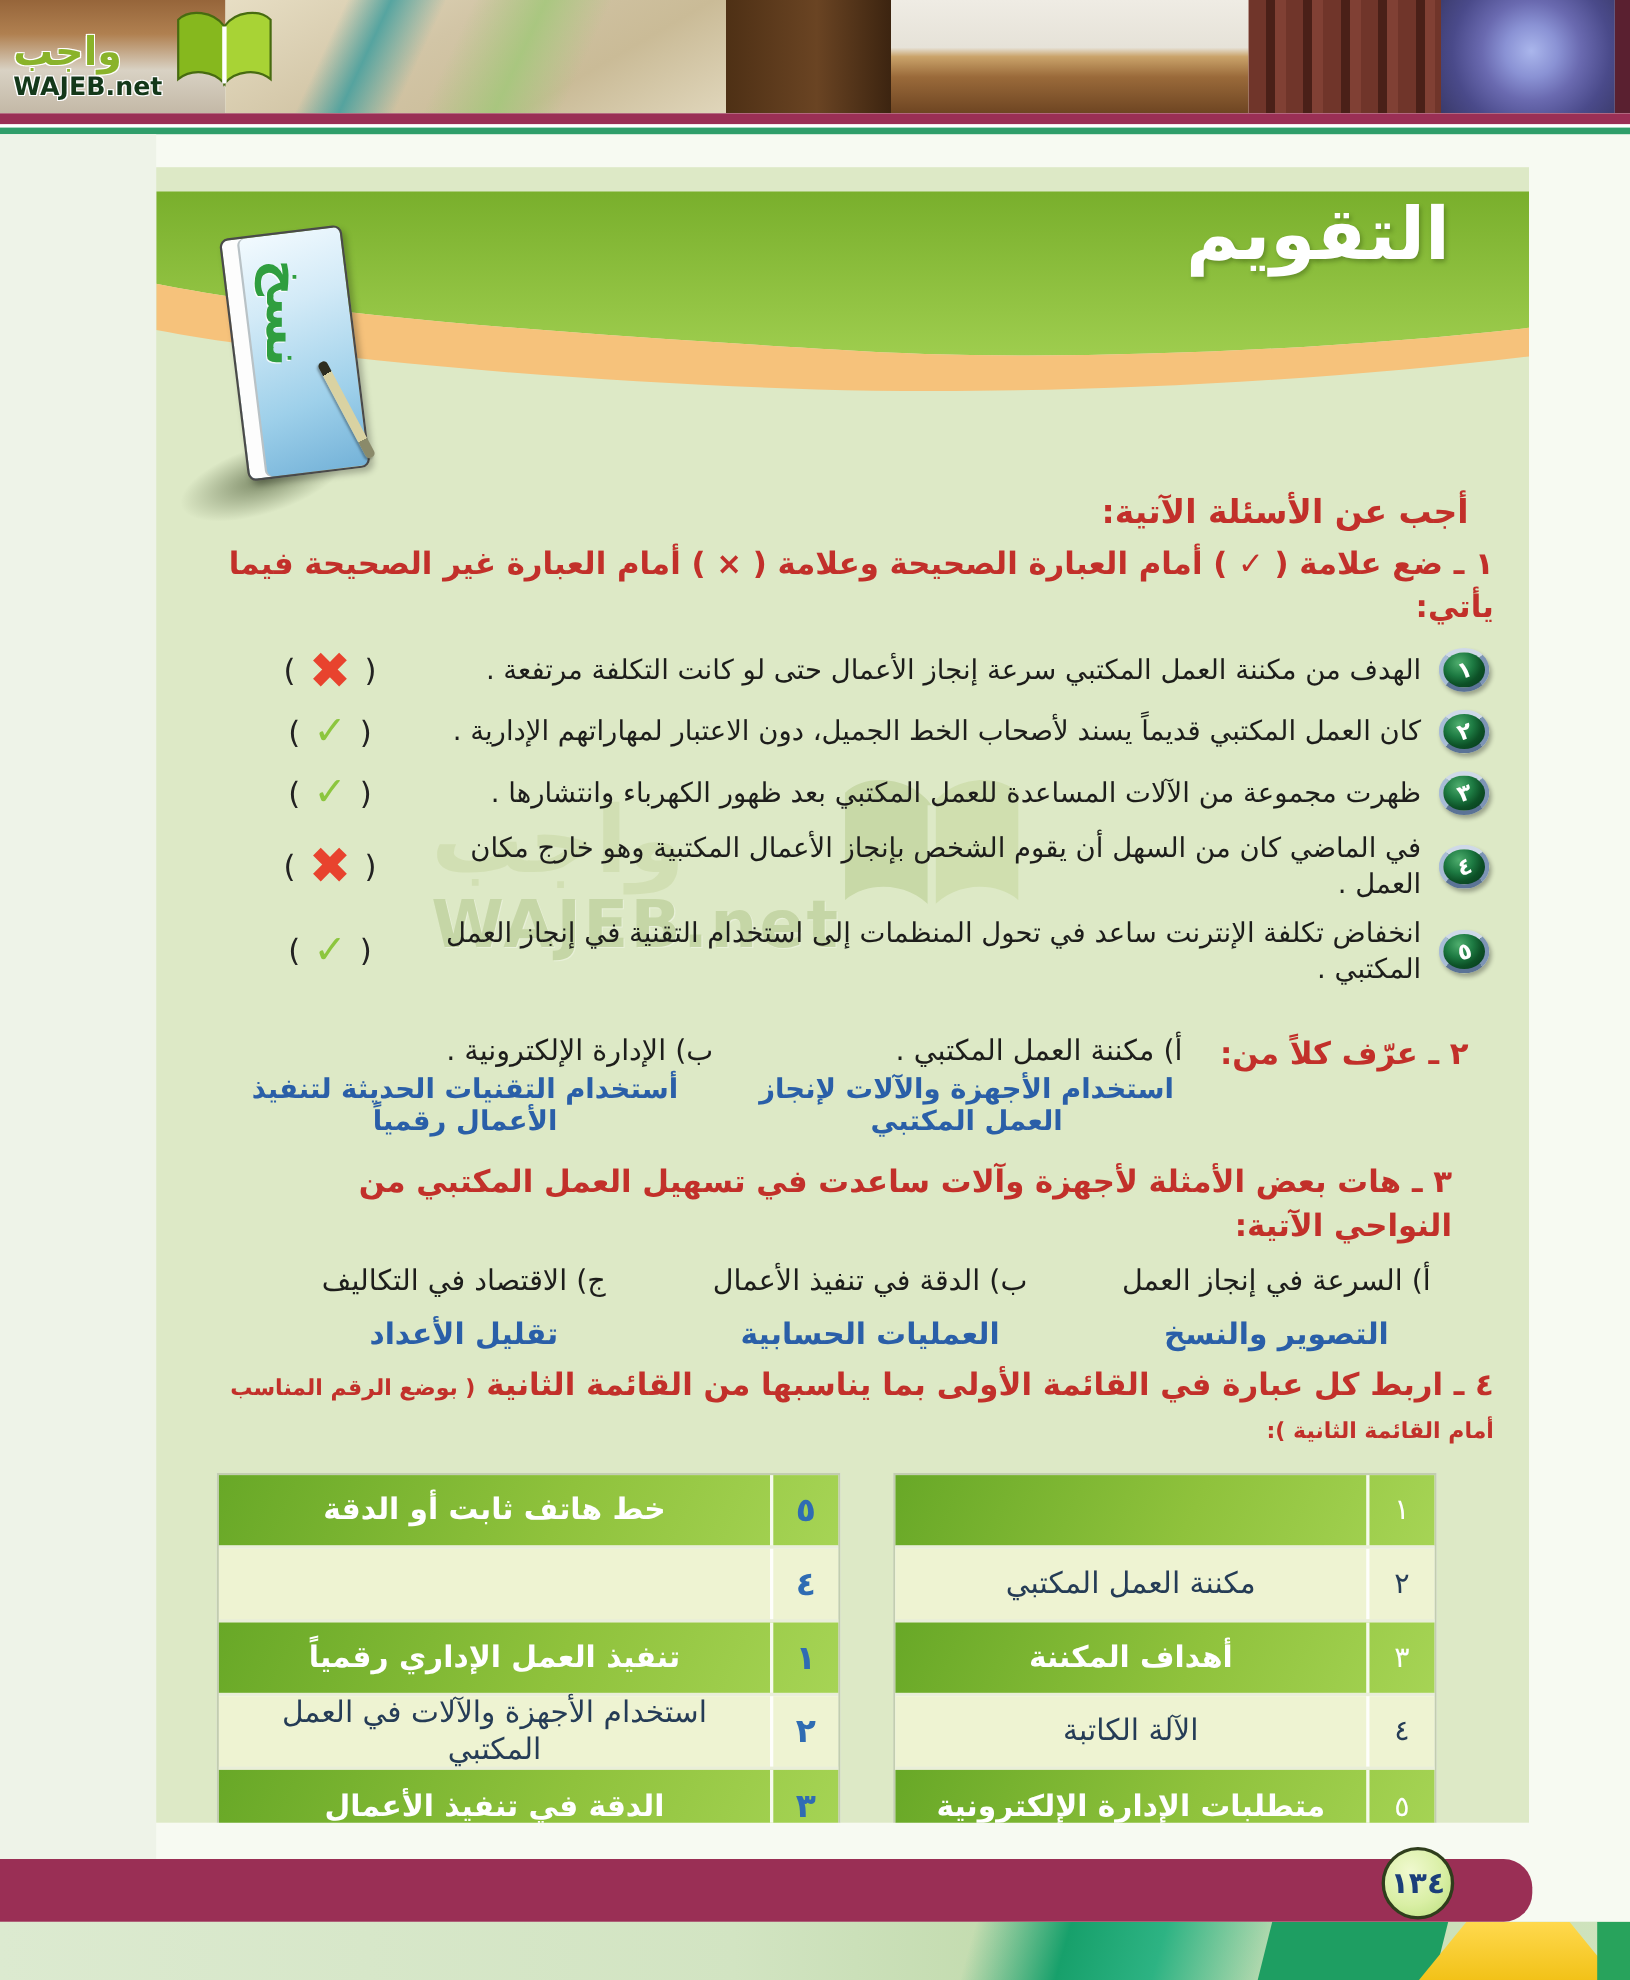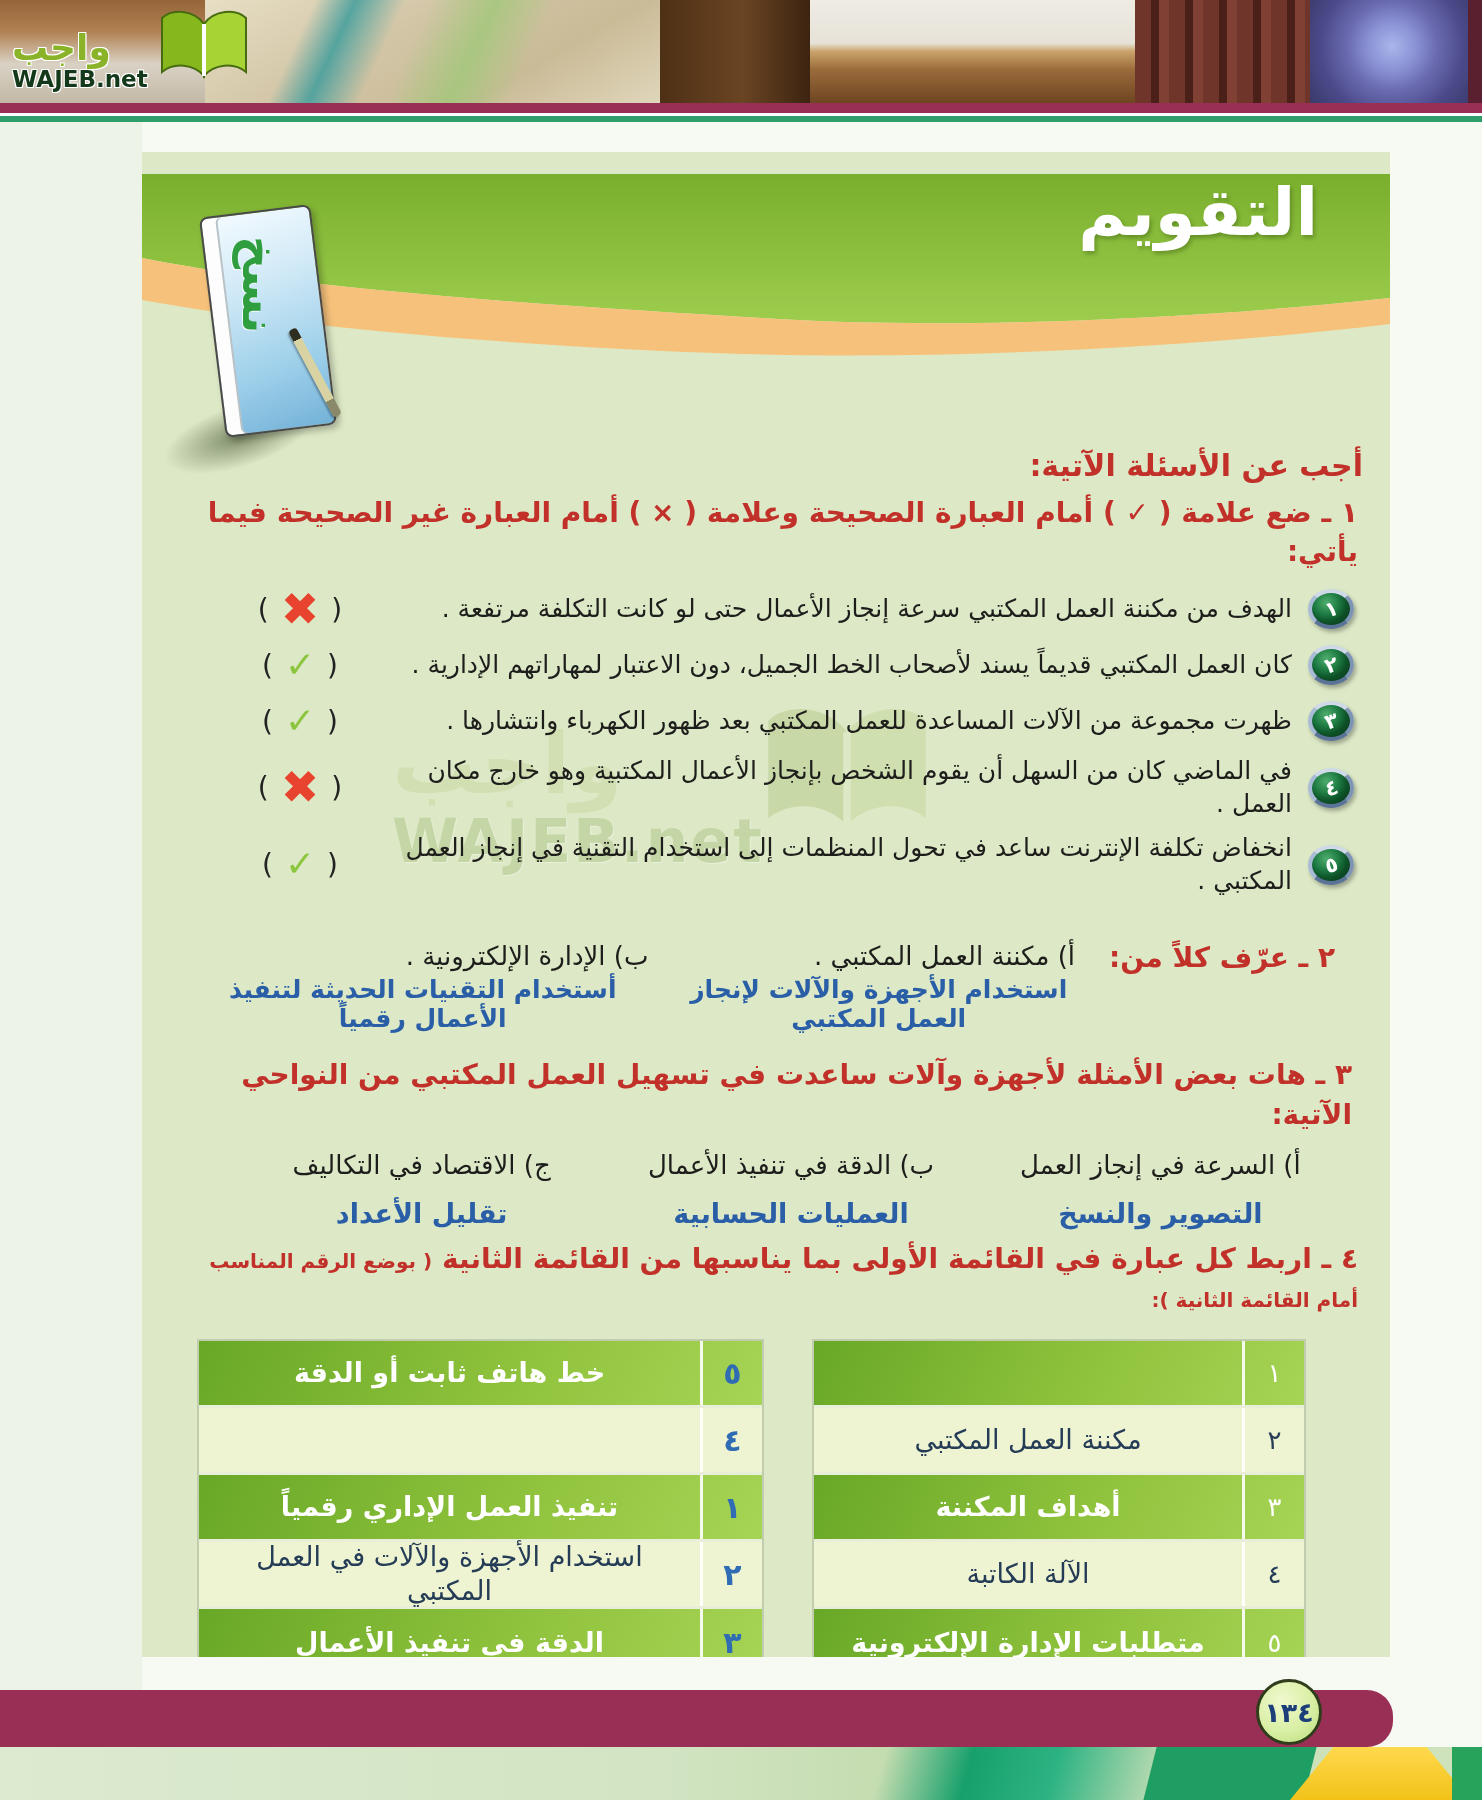--- a/index.html
+++ b/index.html
@@ -73,21 +73,21 @@
           background:linear-gradient(165deg,#f4fbff 0%,#d2eaf7 32%,#9ed0ea 70%,#74b2d8 100%);
           border:2px solid #4a4a4a;border-radius:8px;
           box-shadow:inset 14px 0 0 #fdfdfd,inset 16px 0 0 #b9c2c6,3px 4px 6px rgba(0,0,0,.25)}
   .np-text{position:absolute;left:62px;top:26px;writing-mode:vertical-rl;font-size:46px;font-weight:bold;
            color:#2f9e3f;text-shadow:1px 1px 0 rgba(255,255,255,.8)}
   .np-pen{position:absolute;left:96px;top:158px;width:98px;height:9px;border-radius:4px;transform:rotate(62deg);
           background:linear-gradient(90deg,#2e2e20 0 12%,#d9d2a2 12% 82%,#8a8a6a 82% 100%);
           box-shadow:1px 2px 2px rgba(0,0,0,.3)}
 
   
-  .intro{margin:26px 27px 0;text-align:right;color:var(--red-heading);font-size:30px;font-weight:bold}
+  .intro{margin:26px 55px 0;text-align:right;color:var(--red-heading);font-size:30px;font-weight:bold}
   .qhead{margin:10px 32px 0 55px;color:var(--red-heading);font-size:28px;font-weight:bold;line-height:1.4}
   .qhead .note{font-size:20px}
 
   
   .q1-rows{margin:16px 36px 0 110px}
   .q1-row{display:flex;align-items:center;gap:16px;margin-bottom:12px;min-height:44px}
   .sphere{flex:0 0 auto;width:46px;height:40px;border-radius:50%;
           border:4px solid #a9bbd3;border-color:#cfd9e8 #7d94b5 #5b7396 #a9bcd6;
           background:radial-gradient(ellipse at 38% 30%,#4fae6e 0%,#1d7a42 38%,#0d5127 62%,#06331a 100%);
           display:flex;align-items:center;justify-content:center;box-shadow:2px 3px 4px rgba(0,0,0,.3)}
@@ -102,21 +102,21 @@
   
   .q2{margin:44px 55px 0 55px;display:flex;gap:34px;align-items:flex-start}
   .q2-label{flex:0 0 auto;color:var(--red-heading);font-size:28px;font-weight:bold;white-space:nowrap}
   .q2-part{display:flex;flex-direction:column;gap:4px}
   .q2-part.a{flex:1}
   .q2-part.b{flex:1.15}
   .q2-def{font-size:26px}
   .q2-ans{color:var(--blue-answer);font-size:25px;font-weight:bold;text-align:center}
 
   
-  .q3-heading{margin:22px 38px 0}
+  .q3-heading{margin:22px 70px 0}
   .q3-cols{margin:16px 60px 0 110px;display:flex;gap:30px}
   .q3-col{flex:1;display:flex;flex-direction:column;gap:18px;text-align:center}
   .q3-label{font-size:26px}
   .q3-ans{color:var(--blue-answer);font-size:27px;font-weight:bold}
 
   
   .tables{margin:22px 84px 0 54px;display:flex;gap:48px}
   .mtable{border:2px solid #c2cdb0;background:#fff;align-self:flex-start}
   .mtable.t1{width:494px}
   .mtable.t2{width:567px}

